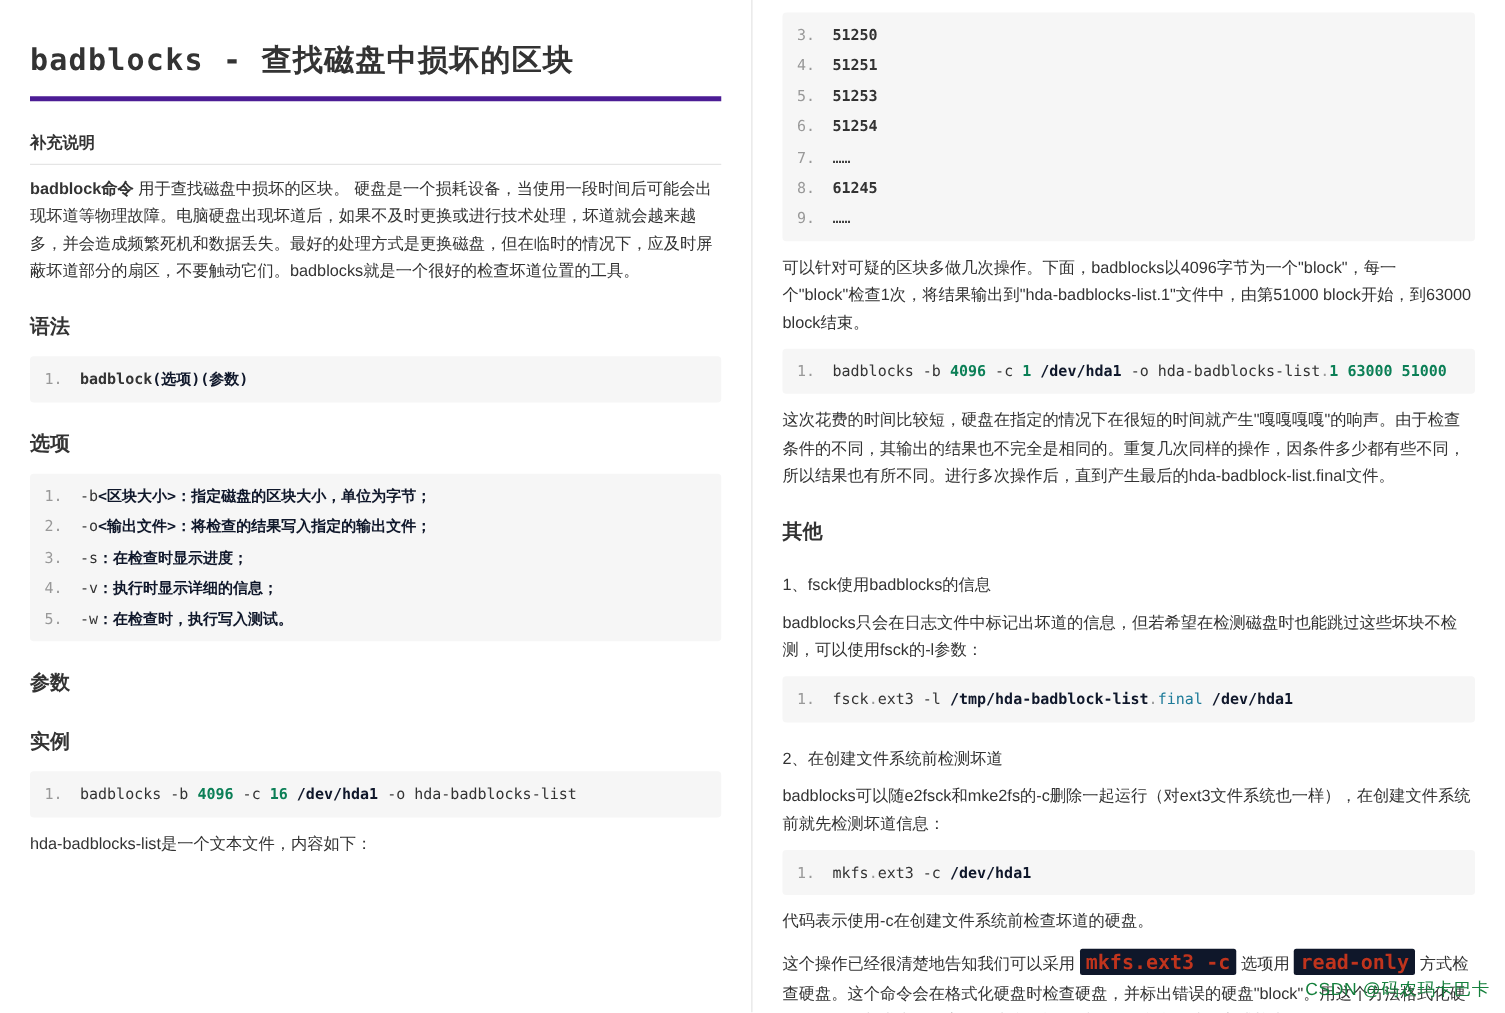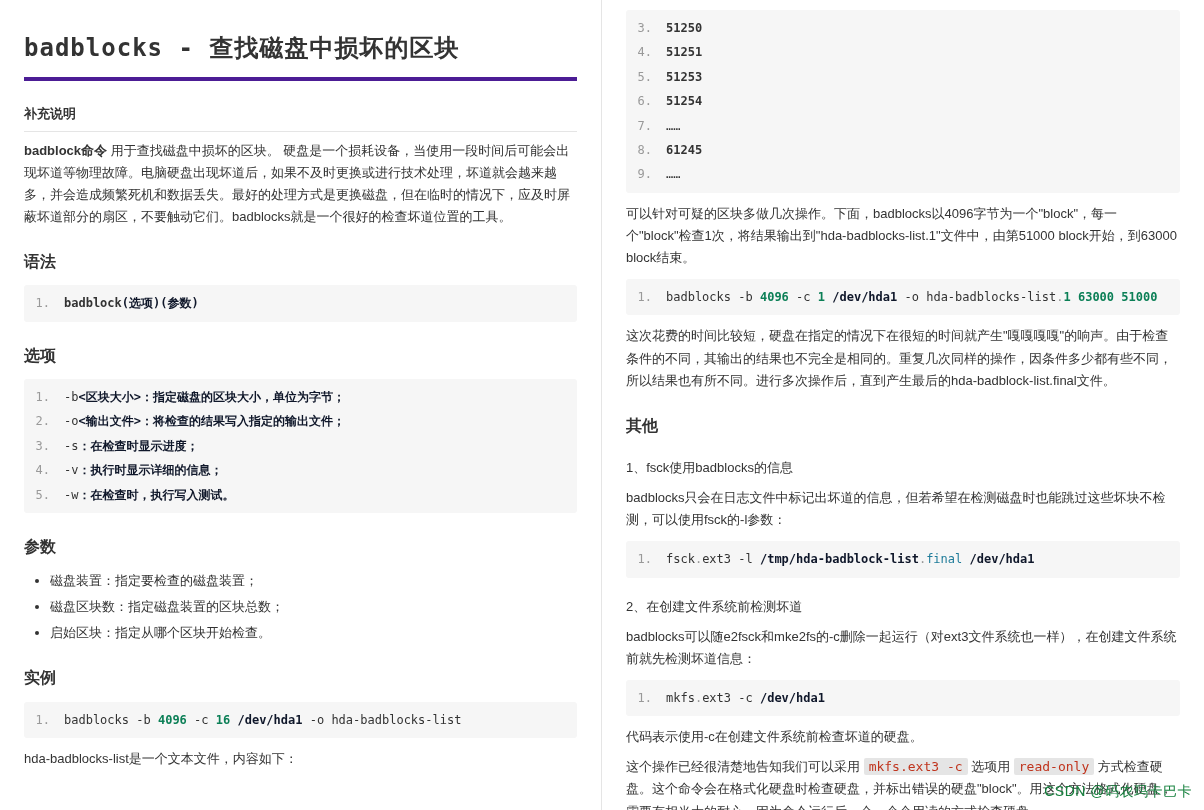--- a/index.html
+++ b/index.html
@@ -76,26 +76,27 @@
   .tok-num { color: #0b7f56; font-weight: 600; }
   .tok-punc { color: #999; }
   .tok-kw { color: #1e7b99; text-align: right; }
   .tok-blue { color: #0f172a; font-weight: bold; }
   ul.bullets {
     margin: 6px 0 6px 0;
     padding-left: 26px;
   }
   ul.bullets li { margin: 4px 0; font-size: 13px; }
   .inline-code {
-    background: #e5e5e5;
+    background: #0f172a;
     color: #c0341d;
     font-family: Consolas, Monaco, monospace;
-    font-size: 13px;
+    font-size: 16px;
     padding: 1px 5px;
     border-radius: 2px;
+    font-weight: bold;
   }
   .watermark {
     position: absolute;
     right: 12px;
     bottom: 6px;
     color: #15803d;
     font-size: 14px;
     font-weight: 500;
     letter-spacing: 0.5px;
   }
@@ -122,25 +123,20 @@
     <h3>选项</h3>
     <div class="codeblock">
       <div class="line"><span class="ln">1.</span><span class="code"><span>-b</span><span class="tok-blue">&lt;区块大小&gt;</span><span class="tok-blue">：指定磁盘的区块大小，单位为字节；</span></span></div>
       <div class="line"><span class="ln">2.</span><span class="code"><span>-o</span><span class="tok-blue">&lt;输出文件&gt;</span><span class="tok-blue">：将检查的结果写入指定的输出文件；</span></span></div>
       <div class="line"><span class="ln">3.</span><span class="code"><span>-s</span><span class="tok-blue">：在检查时显示进度；</span></span></div>
       <div class="line"><span class="ln">4.</span><span class="code"><span>-v</span><span class="tok-blue">：执行时显示详细的信息；</span></span></div>
       <div class="line"><span class="ln">5.</span><span class="code"><span>-w</span><span class="tok-blue">：在检查时，执行写入测试。</span></span></div>
     </div>
 
     <h3>参数</h3>
-    <ul class="bullets">
-      <li>磁盘装置：指定要检查的磁盘装置；</li>
-      <li>磁盘区块数：指定磁盘装置的区块总数；</li>
-      <li>启始区块：指定从哪个区块开始检查。</li>
-    </ul>
 
     <h3>实例</h3>
 
     <div class="codeblock">
       <div class="line"><span class="ln">1.</span><span class="code"><span>badblocks </span><span>-b</span><span> </span><span class="tok-num">4096</span><span> </span><span>-c</span><span> </span><span class="tok-num">16</span><span> </span><span class="tok-blue">/dev/hda1</span><span> </span><span>-o</span><span> hda-badblocks-list</span></span></div>
     </div>
 
     <p>hda-badblocks-list是一个文本文件，内容如下：</p>
 
   </div>

